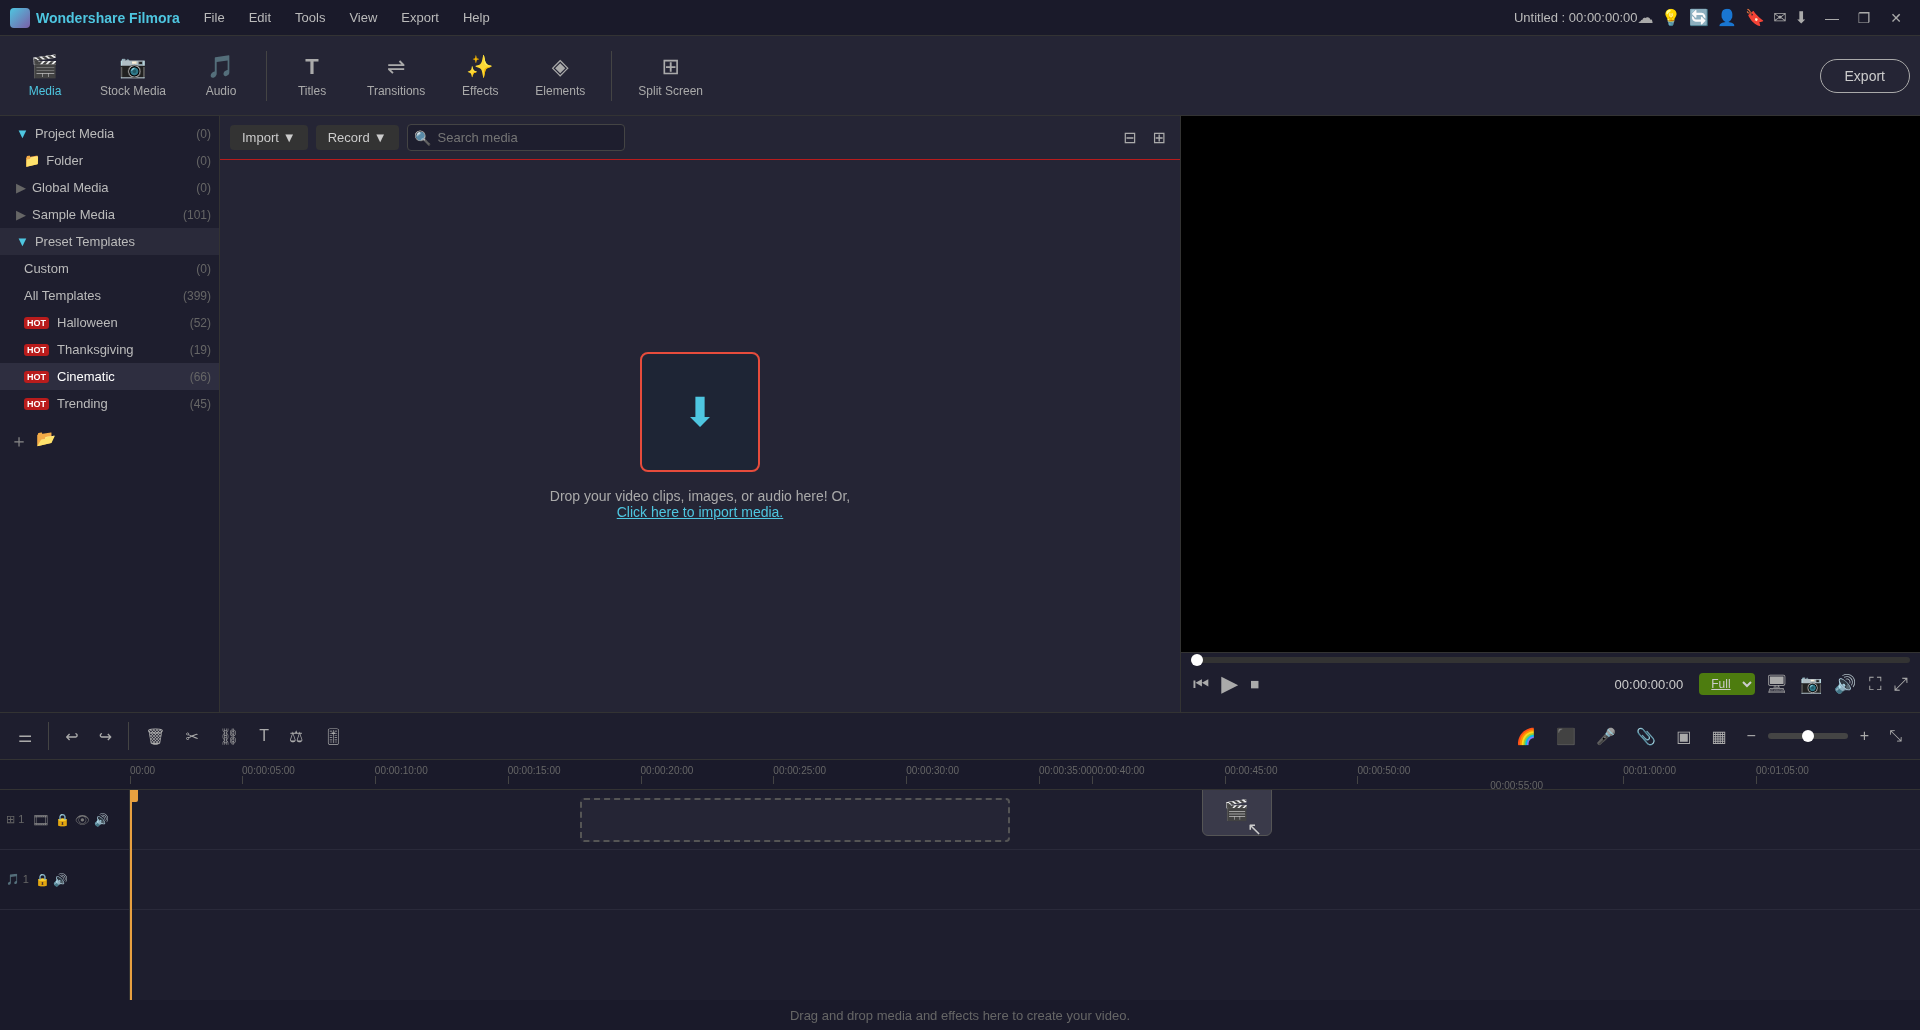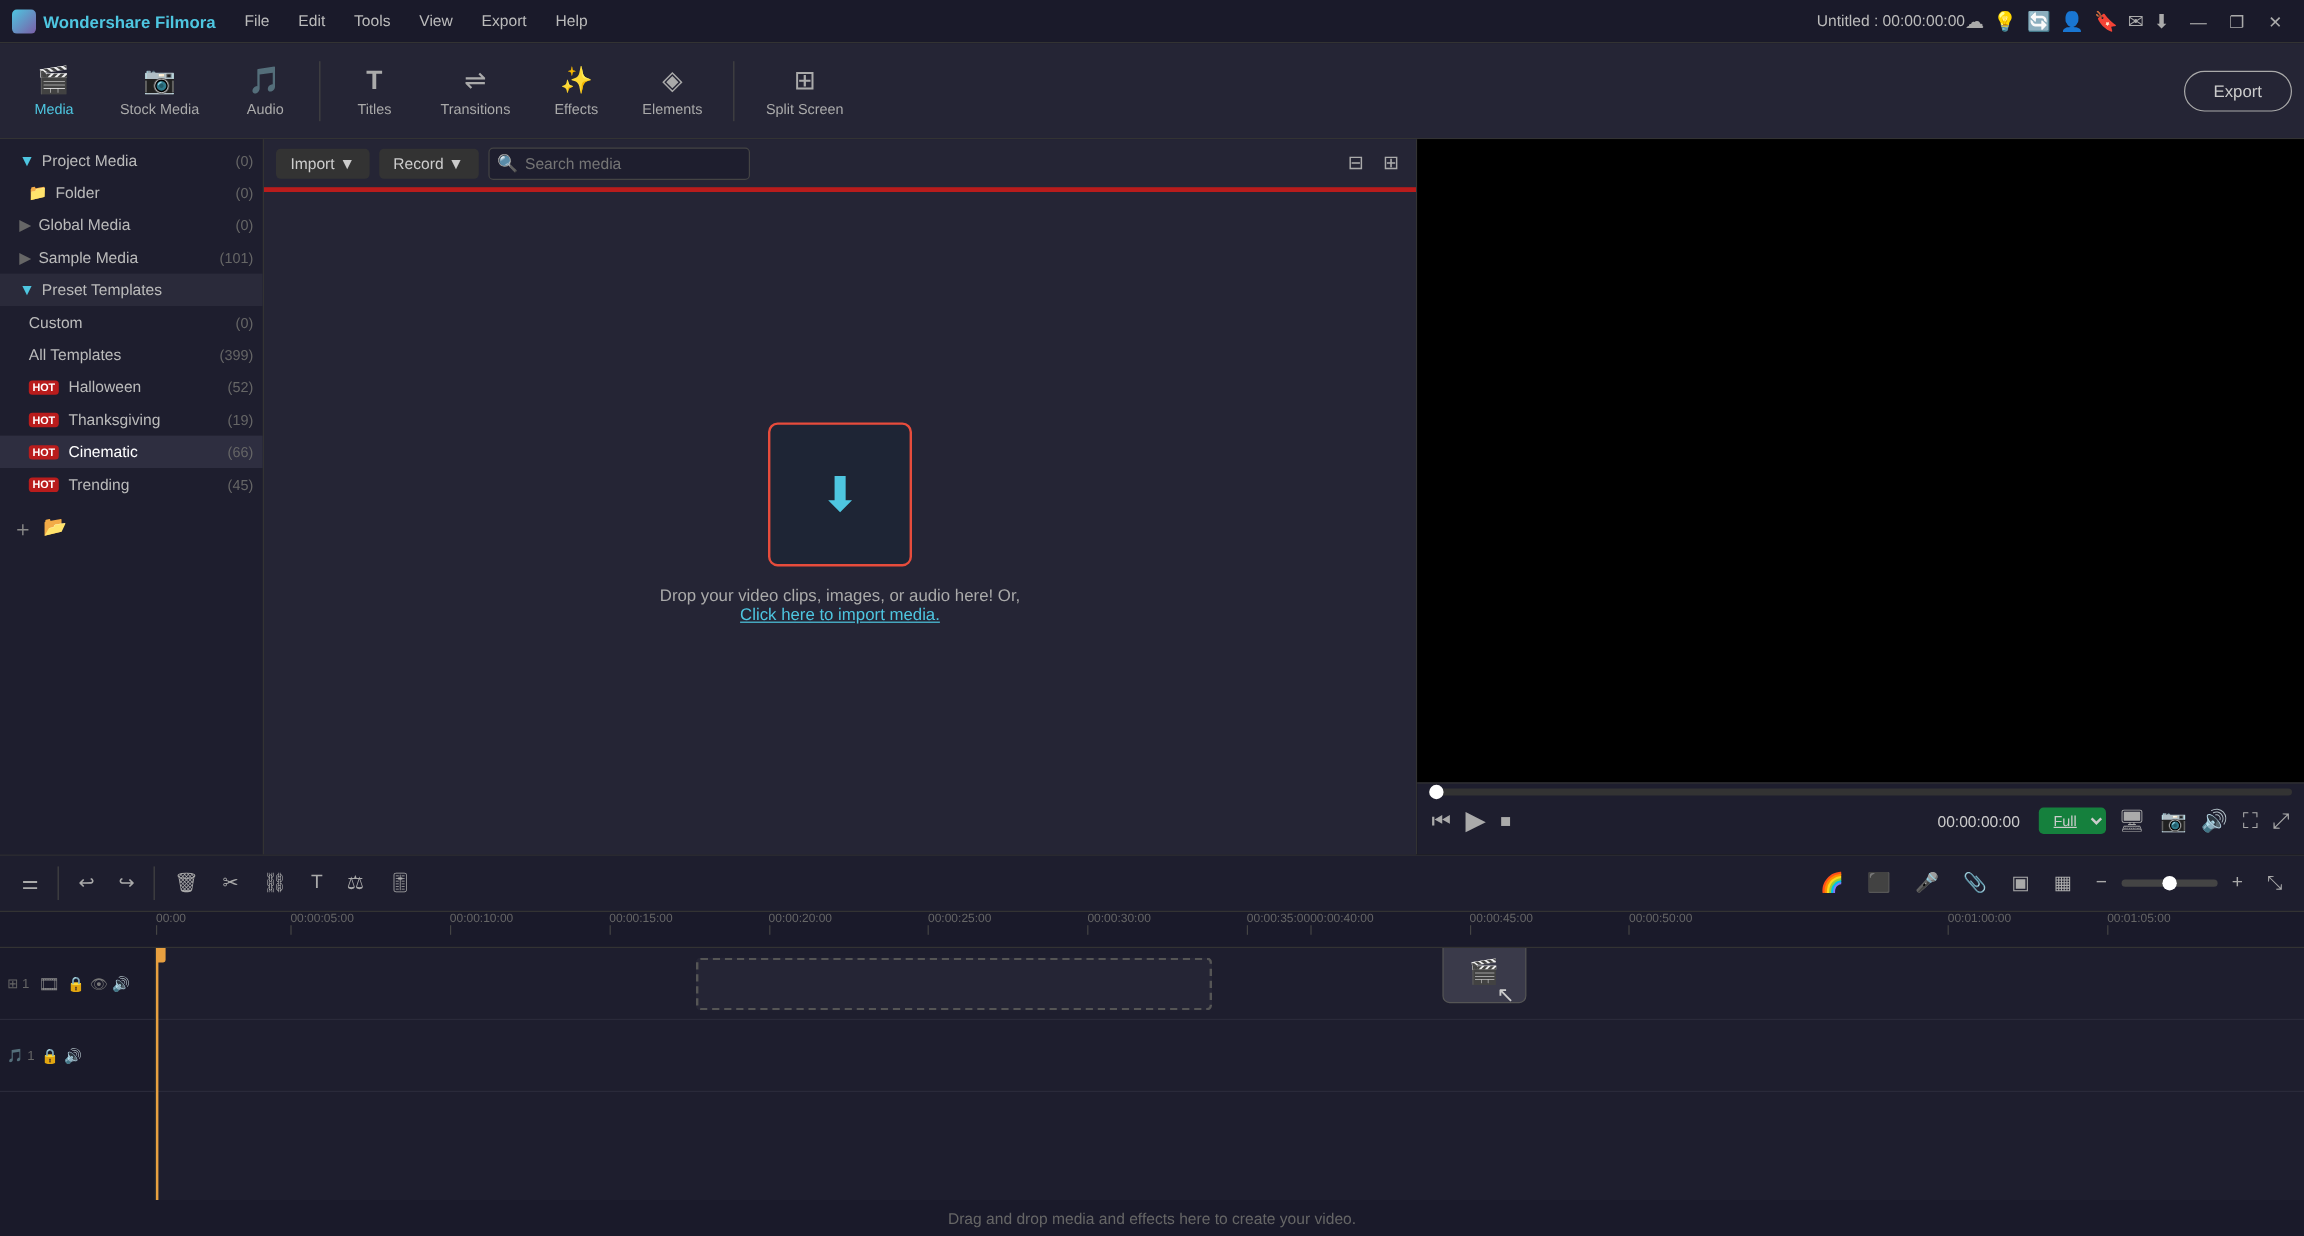--- a/index.html
+++ b/index.html
@@ -71,21 +71,21 @@
     .sidebar-item .item-left { display: flex; align-items: center; gap: 6px; }
     .sidebar-item .count { color: #666; font-size: 12px; }
     .sidebar-child { padding-left: 24px; }
     .hot-badge { background: #b91c1c; color: #fff; font-size: 9px; font-weight: bold; padding: 1px 3px; border-radius: 3px; margin-right: 2px; }
 
     
     #media-panel {
       flex: 1; background: #252535; display: flex; flex-direction: column;
     }
     #media-toolbar {
-      height: 44px; background: #252535; border-bottom: 4px solid #b91c1c;
+      height: 44px; background: #252535; border-bottom: 1px solid #b91c1c;
       display: flex; align-items: center; padding: 0 10px; gap: 8px;
     }
     .media-btn {
       background: #333; border: none; color: #ccc; padding: 5px 12px;
       border-radius: 4px; cursor: pointer; font-size: 13px; display: flex; align-items: center; gap: 4px;
     }
     .search-box {
       flex: 1; background: #1e1e2e; border: 1px solid #444; border-radius: 4px;
       color: #ccc; padding: 5px 10px 5px 30px; font-size: 13px; outline: none;
     }
@@ -117,40 +117,40 @@
       display: flex; flex-direction: column; padding: 4px 10px;
     }
     .timeline-scrubber {
       width: 100%; height: 6px; background: #333; border-radius: 3px; margin-bottom: 6px; cursor: pointer;
       position: relative;
     }
     .timeline-scrubber .handle { position: absolute; left: 0; top: -3px; width: 12px; height: 12px; background: #fff; border-radius: 50%; }
     .ctrl-row { display: flex; align-items: center; gap: 8px; }
     .ctrl-btn { color: #aaa; cursor: pointer; font-size: 18px; padding: 2px; background: none; border: none; }
     .time-display { color: #ccc; font-size: 13px; margin-left: auto; }
-    .quality-select { background: #15803d; border: none; color: #ccc; padding: 3px 8px; border-radius: 4px; font-size: 12px; cursor: pointer; margin-left: 8px; text-decoration: underline; }
+    .quality-select { background: #4d7c0f; border: none; color: #ccc; padding: 3px 8px; border-radius: 4px; font-size: 12px; cursor: pointer; margin-left: 8px; text-decoration: underline; }
 
     
     #action-toolbar {
       height: 48px; background: #1e1e2e; border-top: 1px solid #333; border-bottom: 1px solid #333;
       display: flex; align-items: center; padding: 0 10px; gap: 4px;
     }
     .act-btn { color: #aaa; cursor: pointer; font-size: 16px; padding: 6px 8px; border-radius: 4px; background: none; border: none; }
     .act-sep { width: 1px; height: 28px; background: #444; margin: 0 4px; }
     .act-right { margin-left: auto; display: flex; align-items: center; gap: 4px; }
 
     
     #timeline {
       height: 270px; background: #1a1a2a; display: flex; flex-direction: column;
     }
     #timeline-ruler {
       height: 30px; background: #1a1a2a; border-bottom: 1px solid #333; overflow: hidden;
       display: flex; align-items: center; padding-left: 130px;
     }
-    .ruler-marks { display: flex; align-items: flex-start; height: 100%; }
+    .ruler-marks { display: flex; align-items: center; height: 100%; }
     .ruler-mark { display: flex; flex-direction: column; align-items: flex-start; }
     .ruler-label { font-size: 10px; color: #666; white-space: nowrap; }
     .ruler-tick { width: 1px; height: 8px; background: #444; }
     #timeline-tracks { flex: 1; display: flex; overflow: hidden; }
     #track-controls { width: 130px; background: #1a1a2a; border-right: 1px solid #333; }
     .track-control-row { height: 60px; display: flex; align-items: center; padding: 0 6px; gap: 6px; border-bottom: 1px solid #2a2a3a; }
     .track-num { color: #666; font-size: 11px; min-width: 20px; }
     .track-icon { color: #888; font-size: 14px; }
     .track-ctrl-icons { display: flex; gap: 4px; }
     .track-ctrl-icon { color: #777; font-size: 12px; cursor: pointer; }

